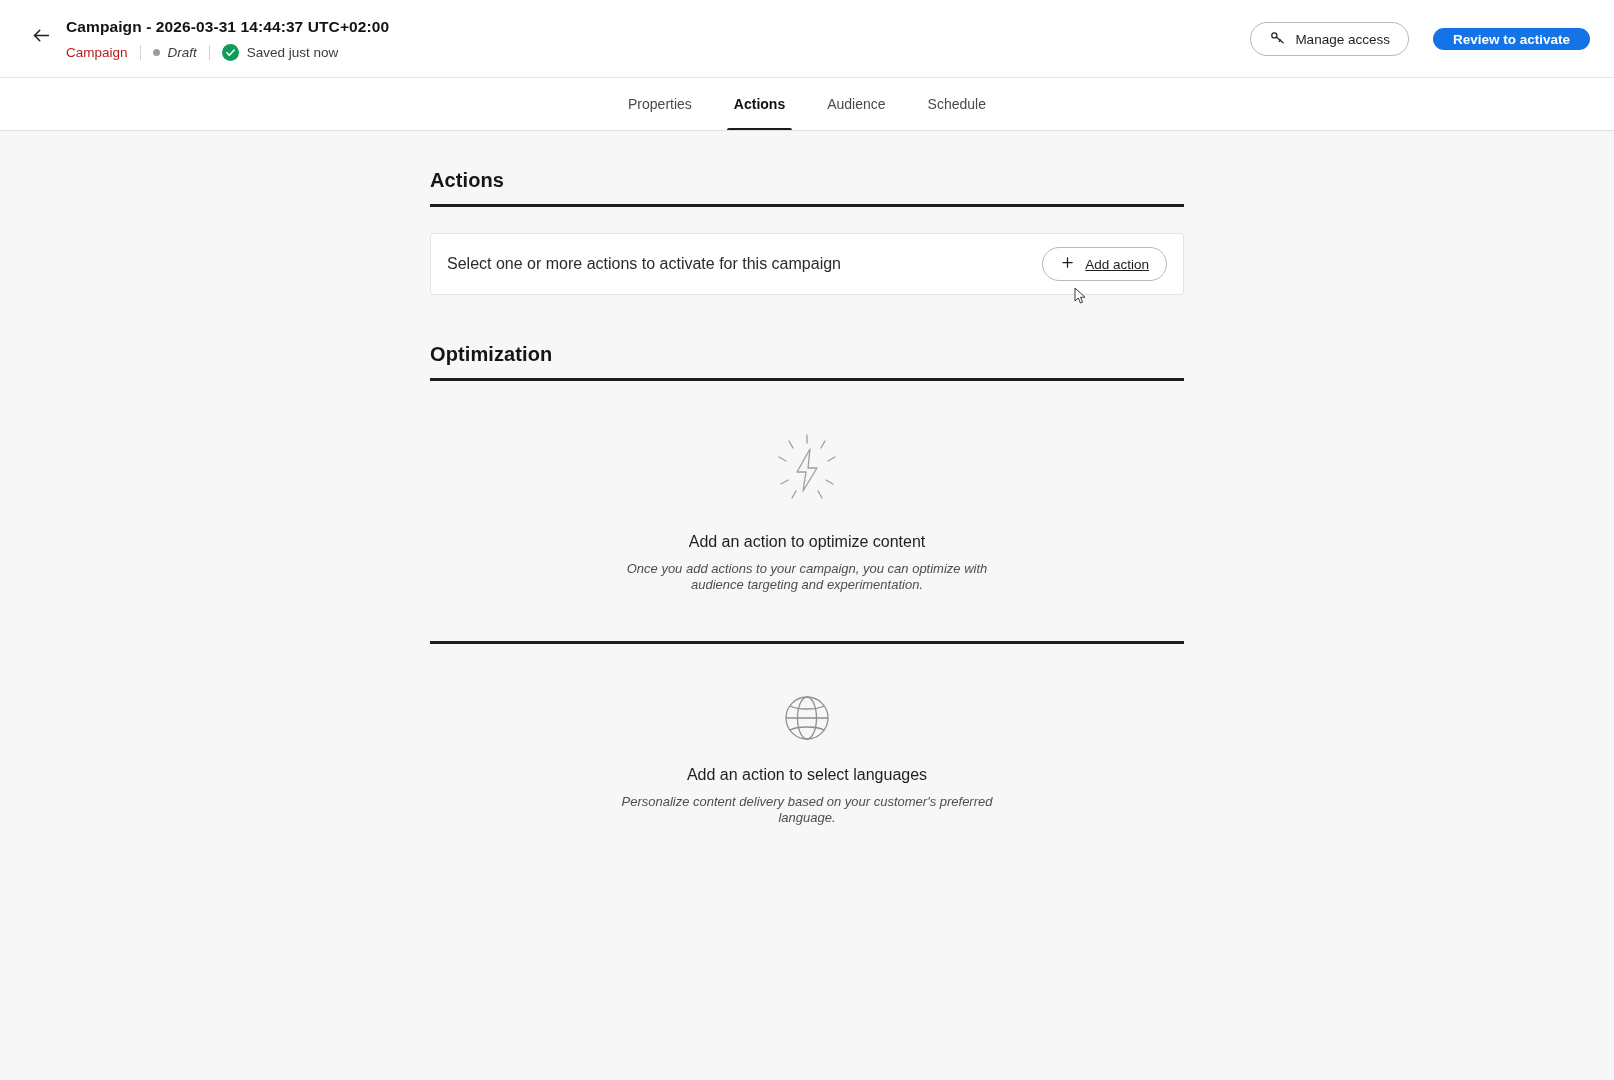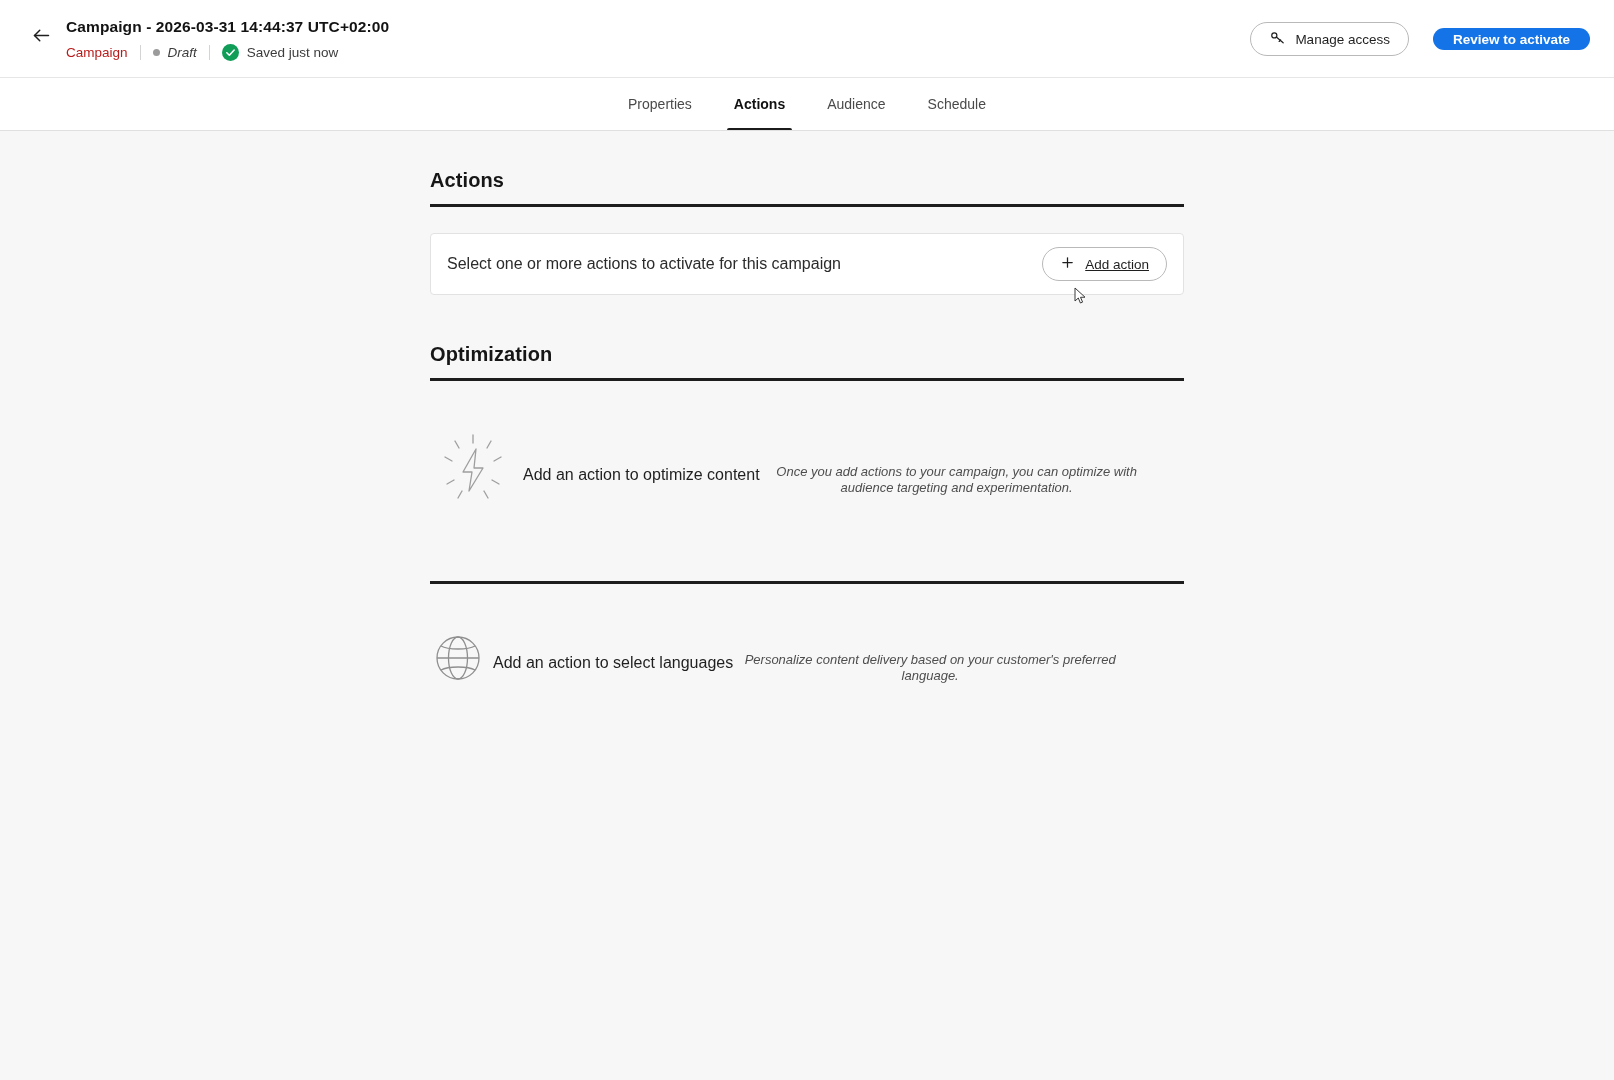--- a/index.html
+++ b/index.html
@@ -176,23 +176,23 @@
     font-size: 13.5px;
     color: #1f1f1f;
     cursor: pointer;
     text-decoration: underline;
   }
 
   .section-gap { height: 48px; }
 
   .empty {
     display: flex;
+    flex-direction: column;
     align-items: center;
     padding-top: 20px;
-    gap: 7px;
   }
   .empty-illu { margin-bottom: 16px; }
   .empty-title {
     font-size: 16px;
     color: #1f1f1f;
     margin-bottom: 10px;
   }
   .empty-desc {
     font-size: 13px;
     font-style: italic;

